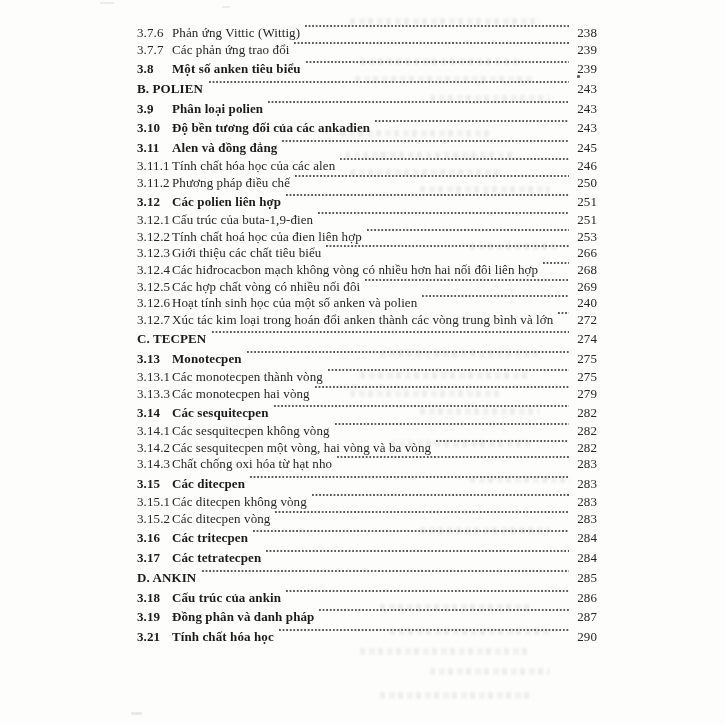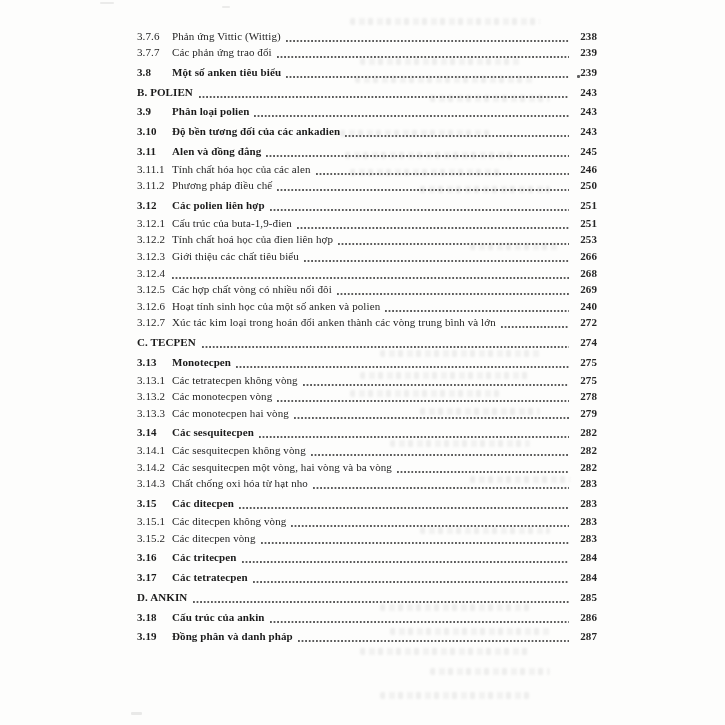--- a/index.html
+++ b/index.html
@@ -20,24 +20,24 @@
     background: #fdfdfc;
   }
   .toc-list {
     position: absolute;
     left: 137px;
     top: 25px;
     width: 460px;
   }
   .row {
     display: flex;
-    align-items: flex-end;
+    align-items: flex-start;
     height: 16.55px;
     color: #262626;
-    font-size: 11px;
+    font-size: 13px;
     letter-spacing: 0.1px;
     white-space: nowrap;
   }
   .row.section, .row.part {
     font-weight: bold;
     color: #1b1b1b;
     margin-top: 3.2px;
     margin-bottom: 1.4px;
   }
   .num {
@@ -54,21 +54,21 @@
     min-width: 10px;
     margin-right: 4px;
     background-image: radial-gradient(circle at 1px 1px, #5a5a5a 0.75px, rgba(0,0,0,0) 0.95px);
     background-size: 3.6px 2px;
     background-repeat: repeat-x;
   }
   .pageno {
     flex: 0 0 auto;
     min-width: 24px;
     text-align: right;
-    font-weight: 700;
+    font-weight: 400;
     color: #262626;
   }
   
   .ghost {
     position: absolute;
     height: 7px;
     opacity: 0.45;
     filter: blur(1px);
     border-radius: 2px;
     pointer-events: none;
@@ -175,20 +175,21 @@
 
     <div class="row sub">
       <span class="num">3.12.3</span>
       <span class="title">Giới thiệu các chất tiêu biểu</span>
       <span class="leader"></span>
       <span class="pageno">266</span>
     </div>
 
     <div class="row sub">
       <span class="num">3.12.4</span>
+      <span class="title">Các hiđrocacbon mạch không vòng có nhiều hơn hai nối đôi liên hợp</span>
       <span class="leader"></span>
       <span class="pageno">268</span>
     </div>
 
     <div class="row sub">
       <span class="num">3.12.5</span>
       <span class="title">Các hợp chất vòng có nhiều nối đôi</span>
       <span class="leader"></span>
       <span class="pageno">269</span>
     </div>
@@ -216,31 +217,25 @@
 
     <div class="row section">
       <span class="num">3.13</span>
       <span class="title">Monotecpen</span>
       <span class="leader"></span>
       <span class="pageno">275</span>
     </div>
 
     <div class="row sub">
       <span class="num">3.13.1</span>
-      <span class="title">Các tetratecpen không vòng</span>
+      <span class="title">Các monotecpen thành vòng</span>
       <span class="leader"></span>
       <span class="pageno">275</span>
     </div>
 
-    <div class="row sub">
-      <span class="num">3.13.2</span>
-      <span class="title">Các monotecpen vòng</span>
-      <span class="leader"></span>
-      <span class="pageno">278</span>
-    </div>
 
     <div class="row sub">
       <span class="num">3.13.3</span>
       <span class="title">Các monotecpen hai vòng</span>
       <span class="leader"></span>
       <span class="pageno">279</span>
     </div>
 
     <div class="row section">
       <span class="num">3.14</span>
@@ -320,20 +315,26 @@
     </div>
 
     <div class="row section">
       <span class="num">3.19</span>
       <span class="title">Đồng phân và danh pháp</span>
       <span class="leader"></span>
       <span class="pageno">287</span>
     </div>
 
 
+    <div class="row section">
+      <span class="num">3.21</span>
+      <span class="title">Tính chất hóa học</span>
+      <span class="leader"></span>
+      <span class="pageno">290</span>
+    </div>
   </div>
 
   <div class="ghost" style="left:350px; top:18px;  width:190px;"></div>
   <div class="ghost" style="left:360px; top:58px;  width:160px;"></div>
   <div class="ghost" style="left:355px; top:76px;  width:180px;"></div>
   <div class="ghost" style="left:430px; top:95px;  width:120px;"></div>
   <div class="ghost" style="left:340px; top:130px; width:150px;"></div>
   <div class="ghost" style="left:345px; top:152px; width:170px;"></div>
   <div class="ghost" style="left:350px; top:169px; width:150px;"></div>
   <div class="ghost" style="left:420px; top:186px; width:130px;"></div>

